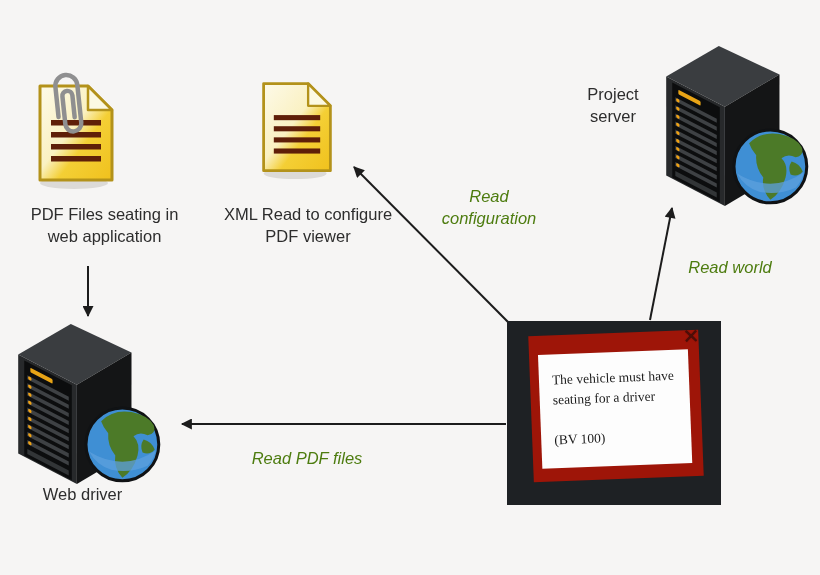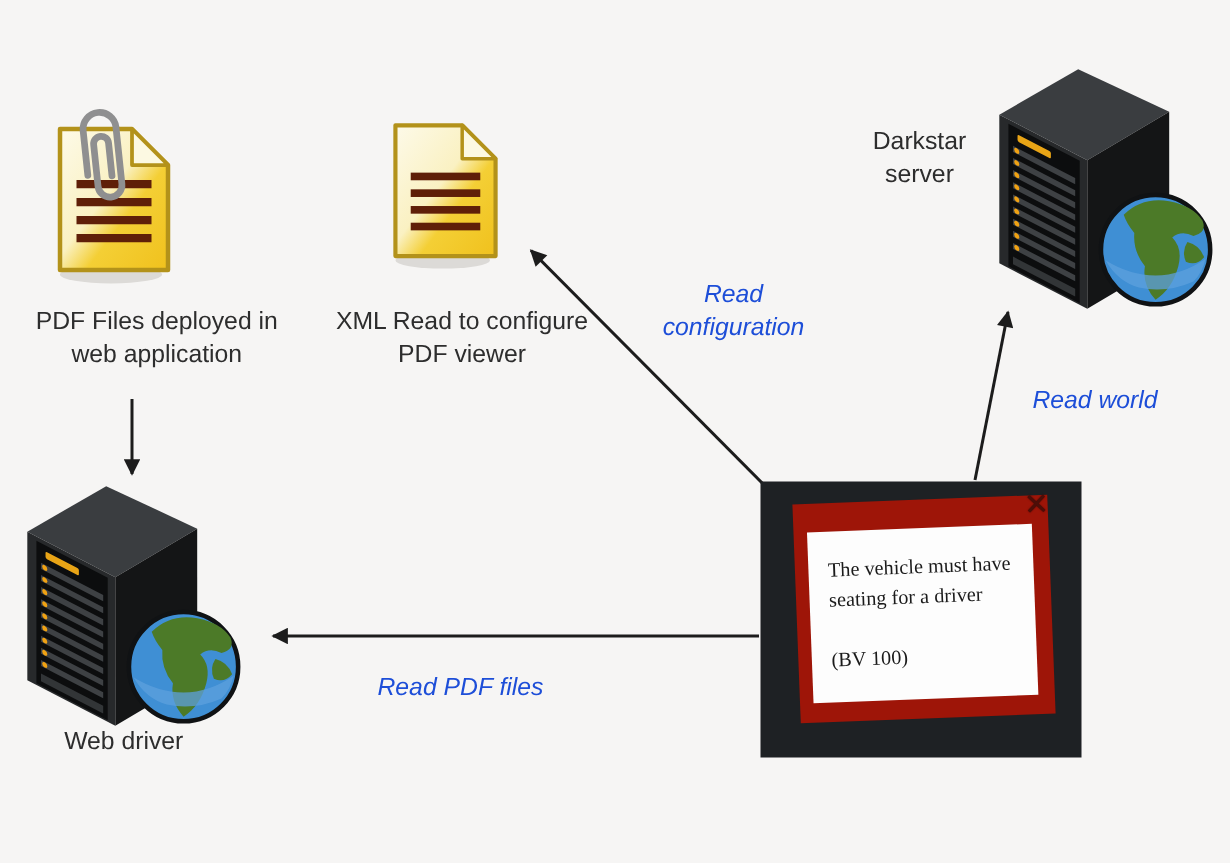--- a/index.html
+++ b/index.html
@@ -10,21 +10,21 @@
   }
   .abs{position:absolute;}
   svg{display:block;}
   .node-label{
     position:absolute;
     font-size:16.5px;line-height:1.32;color:#2d2d2d;
     text-align:center;white-space:pre-line;
   }
   .edge-label{
     position:absolute;
-    font-size:16.5px;line-height:1.32;color:#1d4ed8;
+    font-size:16.5px;line-height:1.32;color:#4d7c0f;
     font-style:italic;text-align:center;white-space:pre-line;
   }
   
   .viewer-window{
     position:absolute;left:507px;top:321px;width:214px;height:184px;
     background:#1e2124;
   }
   .viewer-frame{
     position:absolute;left:24px;top:12px;width:170px;height:146px;
     background:#9e1508;
@@ -136,33 +136,33 @@
       <line x1="650" y1="320" x2="672" y2="208" marker-end="url(#arrHead)"></line>
     </g>
   </svg>
 
   <svg class="abs" style="left:34px;top:72px" width="84" height="118" viewBox="0 0 84 118">
     <use href="#doc-sym" y="8" width="84" height="110"></use>
     <g transform="translate(12,2) rotate(-6)">
       <path d="M8,44 L8,14 A11,11 0 0 1 30,14 L30,52 A8,8 0 0 1 14,52 L14,24 A5,5 0 0 1 24,24 L24,46" fill="none" stroke="#8f8f90" stroke-width="4.5" stroke-linecap="round"></path>
     </g>
   </svg>
-  <div class="node-label" style="left:2px;top:204px;width:205px">PDF Files deployed in
+  <div class="node-label" style="left:2px;top:204px;width:205px">PDF Files seating in
 web application</div>
 
   <svg class="abs" style="left:256px;top:78px" width="82" height="102" viewBox="0 0 84 110">
     <use href="#doc-sym" width="84" height="110"></use>
   </svg>
   <div class="node-label" style="left:210px;top:204px;width:196px">XML Read to configure
 PDF viewer</div>
 
   <svg class="abs" style="left:656px;top:36px" width="162" height="180" viewBox="0 0 160 178">
     <use href="#server-sym" width="160" height="178"></use>
   </svg>
-  <div class="node-label" style="left:553px;top:84px;width:120px">Darkstar
+  <div class="node-label" style="left:553px;top:84px;width:120px">Project
 server</div>
 
   <svg class="abs" style="left:8px;top:314px" width="162" height="180" viewBox="0 0 160 178">
     <use href="#server-sym" width="160" height="178"></use>
   </svg>
   <div class="node-label" style="left:15px;top:484px;width:135px">Web driver</div>
 
   <div class="viewer-window">
     <div class="viewer-frame">
       <span class="viewer-close">✕</span>

